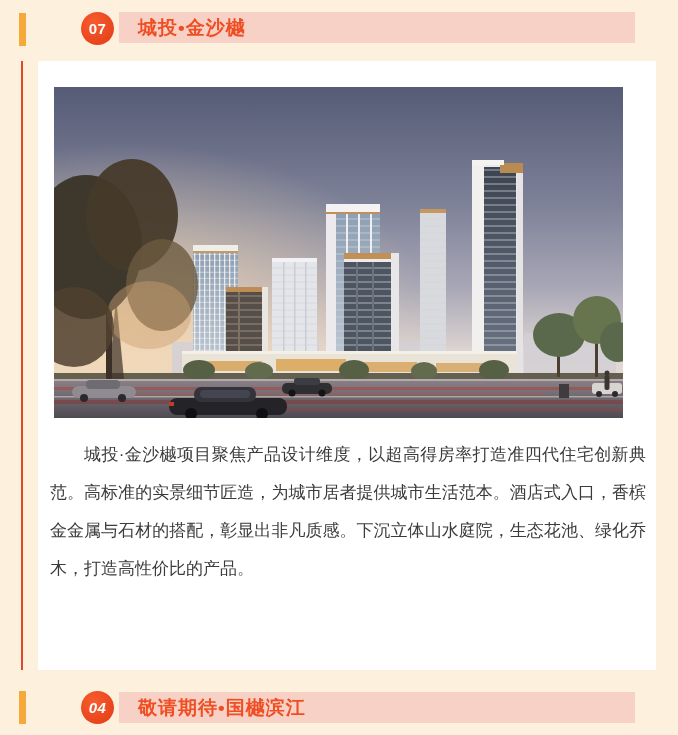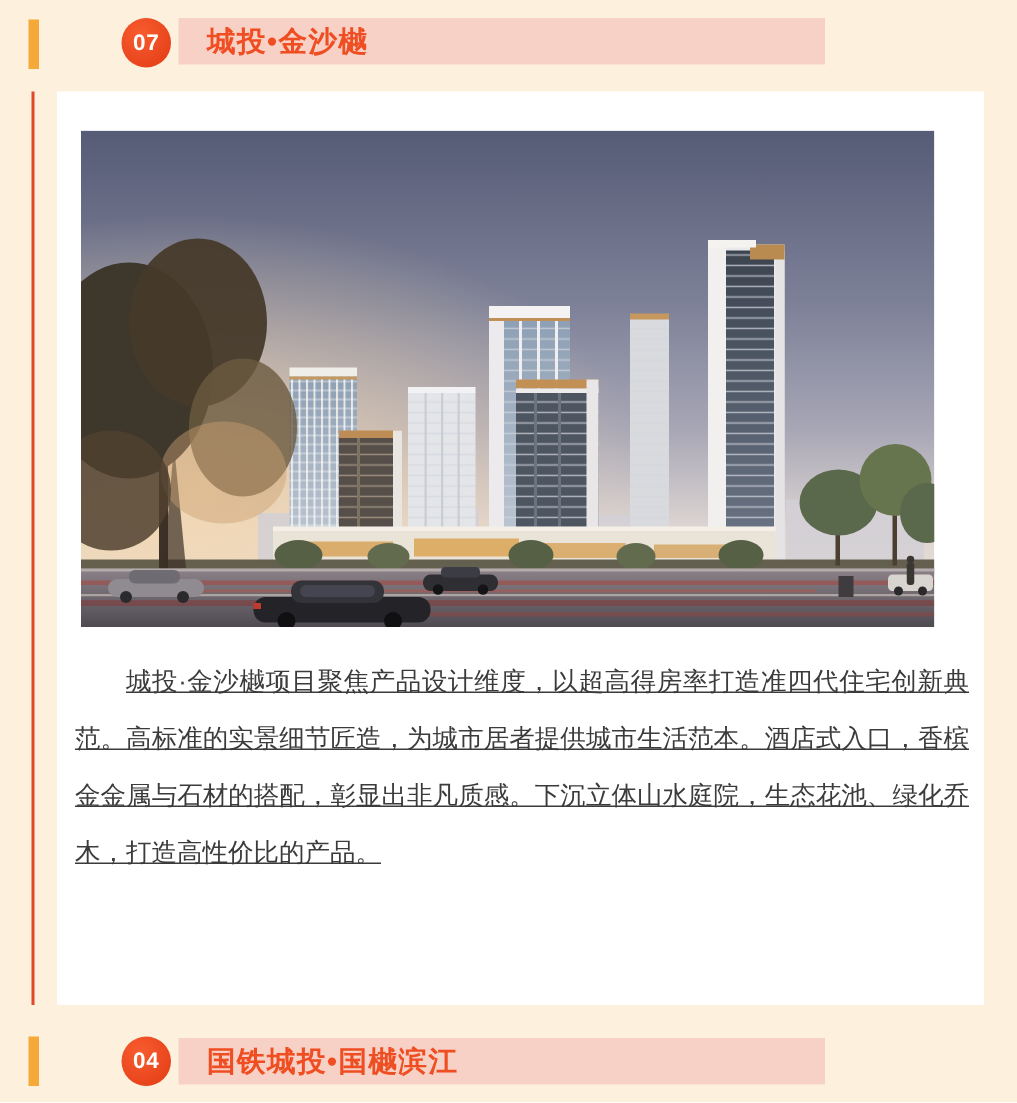--- a/index.html
+++ b/index.html
@@ -13,40 +13,40 @@
 
   
   .sec-bar { position:absolute; left:19px; width:7px; height:33px; background:#f4a939; }
   .sec-badge {
     position:absolute; left:81px; width:33px; height:33px; border-radius:50%;
     background:radial-gradient(circle at 38% 32%, #f75c2e, #e8431b 75%);
     color:#ffffff; font-size:15px; font-weight:bold;
     display:flex; align-items:center; justify-content:center; letter-spacing:.5px;
   }
   .sec-banner {
-    position:absolute; left:119px; width:431px; height:31px; background:#f8d1c6;
+    position:absolute; left:119px; width:516px; height:31px; background:#f8d1c6;
     display:flex; align-items:center;
   }
   .sec-title {
     margin-left:19px; color:#ef4e23; font-weight:bold; font-size:19px; letter-spacing:1px;
   }
   .hdr .sec-bar { top:13px; } .hdr .sec-badge { top:12px; } .hdr .sec-banner { top:12px; }
-  .ftr .sec-bar { top:691px; } .ftr .sec-badge { top:691px; } .ftr .sec-banner { top:692px; }
+  .ftr .sec-bar { top:691px; } .ftr .sec-badge { top:691px;font-style:italic; } .ftr .sec-banner { top:692px; }
 
   
   .card { position:absolute; left:38px; top:61px; width:618px; height:609px; background:#ffffff; }
   .photo { position:absolute; left:16px; top:26px; width:569px; height:331px; overflow:hidden; }
   .photo svg { display:block; }
 
   .card-text { position:absolute; left:12px; top:357px; width:596px; }
   .card-text p {
     font-size:17px; line-height:38px; color:#3b3b3b;
     text-align:justify; text-indent:2em;
   }
-  .para-1 { margin-top:18px;text-decoration:underline; }
+  .para-1 { margin-top:18px; }
   .para-2 { margin-top:8px; }
 </style>
 </head>
 <body>
 
 <div class="page">
 
   <div class="red-rule"></div>
 
   <div class="hdr">
@@ -247,17 +247,17 @@
 
     <div class="card-text">
       <p class="para-1">城投·金沙樾项目聚焦产品设计维度，以超高得房率打造准四代住宅创新典范。高标准的实景细节匠造，为城市居者提供城市生活范本。酒店式入口，香槟金金属与石材的搭配，彰显出非凡质感。下沉立体山水庭院，生态花池、绿化乔木，打造高性价比的产品。</p>
     </div>
   </div>
 
   <div class="ftr">
     <div class="sec-bar"></div>
     <div class="sec-badge">04</div>
     <div class="sec-banner">
-      <span class="sec-title">国铁城投•国樾滨江</span>
+      <span class="sec-title">敬请期待•国樾滨江</span>
     </div>
   </div>
 
 </div>
 
 </body></html>

